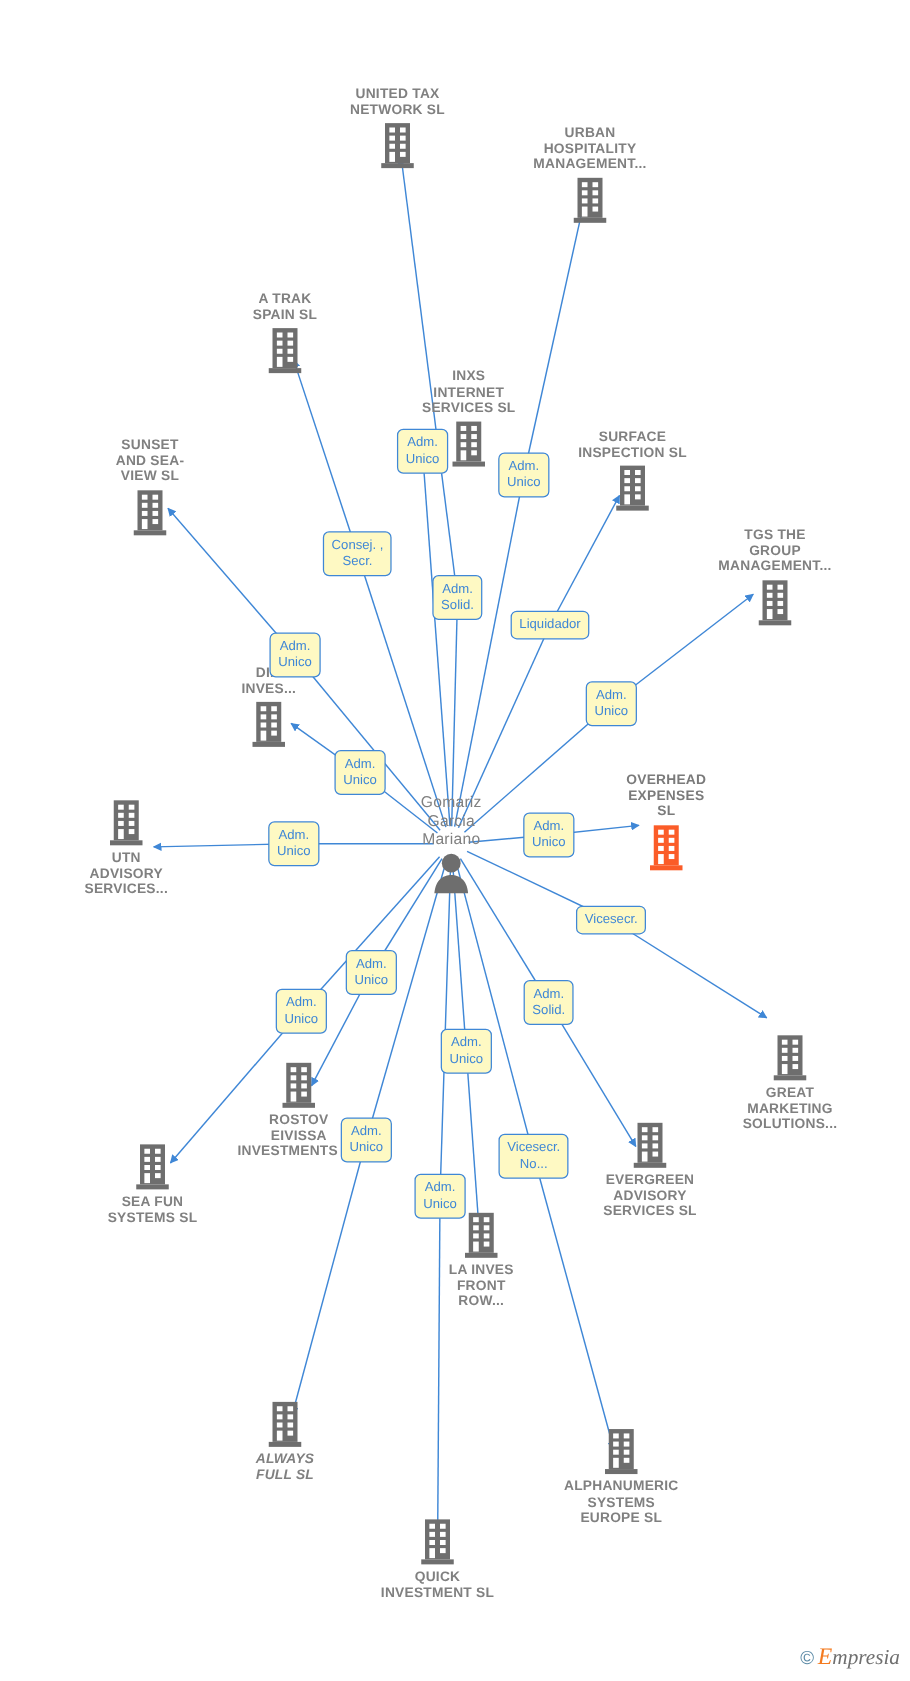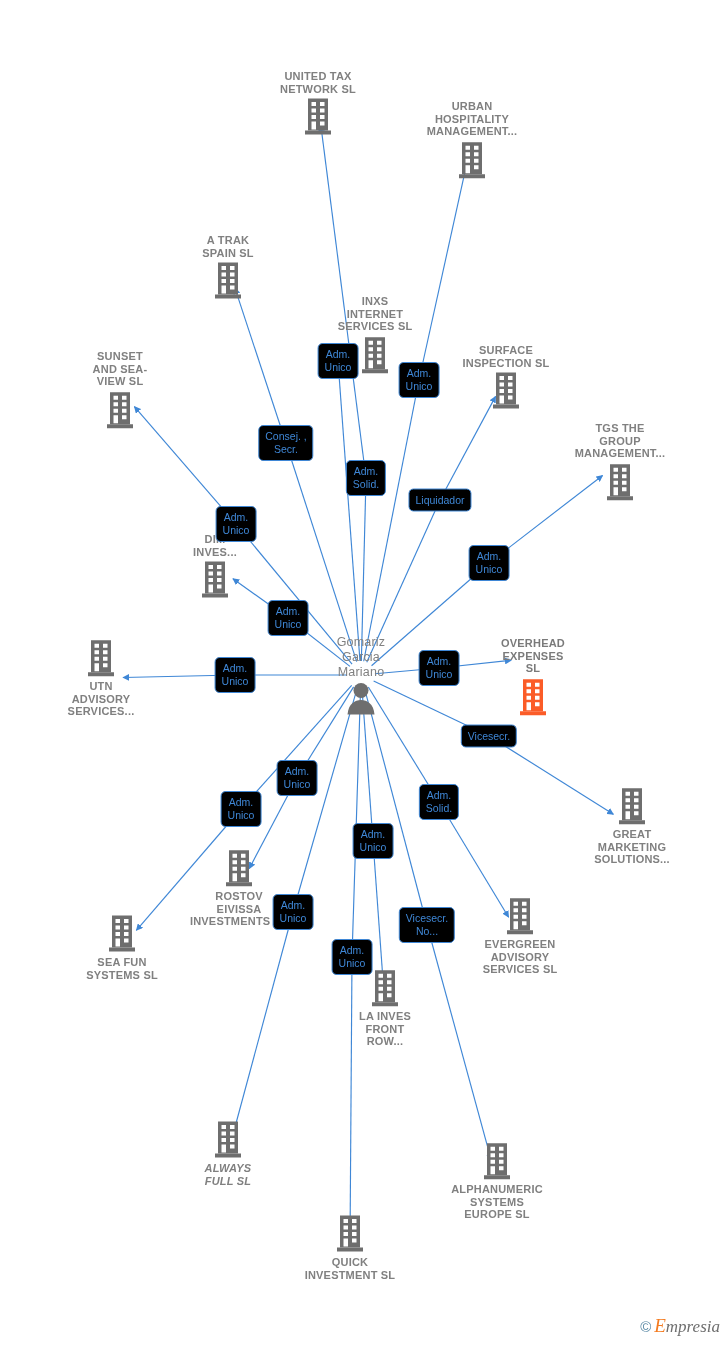--- a/index.html
+++ b/index.html
@@ -18,21 +18,21 @@
     font-weight:bold;letter-spacing:.2px;white-space:pre-line;
   }
   .node.lbl-above .lbl{margin-bottom:2px;}
   .node.lbl-below .lbl{margin-top:2px;}
   .node.person .lbl{color:#808080;font-weight:normal;font-size:12.5px;line-height:15px;}
   .node.highlight .lbl{color:#7a7a7a;}
 
   
   .badge{
     position:absolute;transform:translate(-50%,-50%);
-    background:#000000;border:1px solid #3f87d6;border-radius:5px;
+    background:#fef9c3;border:1px solid #3f87d6;border-radius:5px;
     color:#3f87d6;font-size:10.5px;line-height:13px;text-align:center;
     padding:4px 6px;white-space:pre-line;box-sizing:border-box;
   }
 
   
   .watermark{position:absolute;right:8px;bottom:8px;display:flex;align-items:baseline;gap:3px;}
   .watermark .c{color:#5b8aa6;font-size:15px;}
   .watermark .word{font-family:Liberation Serif, serif;font-style:italic;font-size:17px;color:#6f6f6f;}
   .watermark .word .e{color:#f47b20;font-size:19px;}
 </style>
@@ -204,21 +204,21 @@
               <rect x="10.5" y="5.5" width="4.5" height="4"></rect>
               <rect x="19" y="5.5" width="4.5" height="4"></rect>
               <rect x="10.5" y="12" width="4.5" height="4"></rect>
               <rect x="19" y="12" width="4.5" height="4"></rect>
               <rect x="10.5" y="18.5" width="4.5" height="4"></rect>
               <rect x="19" y="18.5" width="4.5" height="4"></rect>
               <rect x="10.5" y="25" width="4.5" height="8"></rect>
               <rect x="19" y="25" width="4.5" height="4"></rect>
             </g>
           </svg></span></div>
-      <div class="node highlight lbl-above" style="left: 533px; top: 658px; margin-top: 19px;"><span class="lbl">OVERHEAD
+      <div class="node highlight lbl-above" style="left: 533px; top: 658px;"><span class="lbl">OVERHEAD
 EXPENSES
 SL</span><span><svg class="ico" width="34" height="40" viewBox="0 0 34 40" aria-hidden="true">
             <rect x="7" y="2" width="20" height="32" fill="#fb5c28"></rect>
             <rect x="4" y="34" width="26" height="4" fill="#fb5c28"></rect>
             <g fill="#ffffff">
               <rect x="10.5" y="5.5" width="4.5" height="4"></rect>
               <rect x="19" y="5.5" width="4.5" height="4"></rect>
               <rect x="10.5" y="12" width="4.5" height="4"></rect>
               <rect x="19" y="12" width="4.5" height="4"></rect>
               <rect x="10.5" y="18.5" width="4.5" height="4"></rect>
@@ -242,21 +242,21 @@
               <rect x="10.5" y="12" width="4.5" height="4"></rect>
               <rect x="19" y="12" width="4.5" height="4"></rect>
               <rect x="10.5" y="18.5" width="4.5" height="4"></rect>
               <rect x="19" y="18.5" width="4.5" height="4"></rect>
               <rect x="10.5" y="25" width="4.5" height="8"></rect>
               <rect x="19" y="25" width="4.5" height="4"></rect>
             </g>
           </svg></span><span class="lbl">UTN
 ADVISORY
 SERVICES...</span></div>
-      <div class="node lbl-below" style="left: 632px; top: 826px;"><span><svg class="ico" width="34" height="40" viewBox="0 0 34 40" aria-hidden="true">
+      <div class="node lbl-below" style="left: 632px; top: 866px;"><span><svg class="ico" width="34" height="40" viewBox="0 0 34 40" aria-hidden="true">
             <rect x="7" y="2" width="20" height="32" fill="#6e6e6e"></rect>
             <rect x="4" y="34" width="26" height="4" fill="#6e6e6e"></rect>
             <g fill="#ffffff">
               <rect x="10.5" y="5.5" width="4.5" height="4"></rect>
               <rect x="19" y="5.5" width="4.5" height="4"></rect>
               <rect x="10.5" y="12" width="4.5" height="4"></rect>
               <rect x="19" y="12" width="4.5" height="4"></rect>
               <rect x="10.5" y="18.5" width="4.5" height="4"></rect>
               <rect x="19" y="18.5" width="4.5" height="4"></rect>
               <rect x="10.5" y="25" width="4.5" height="8"></rect>

